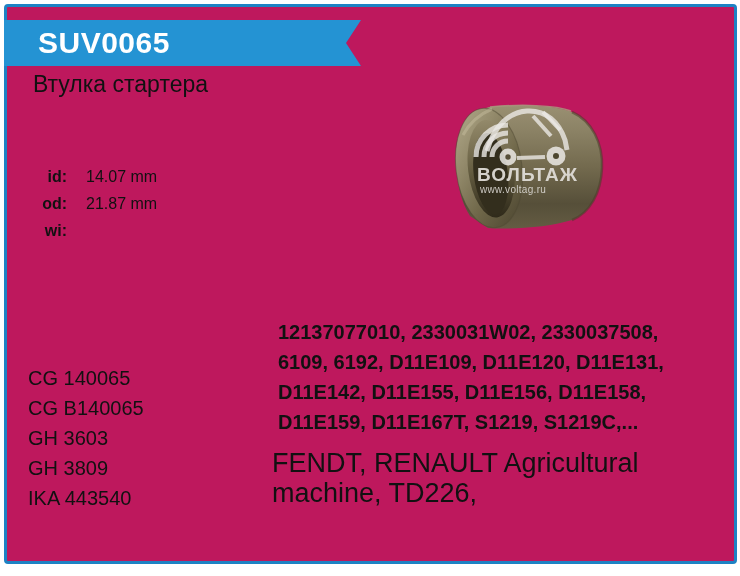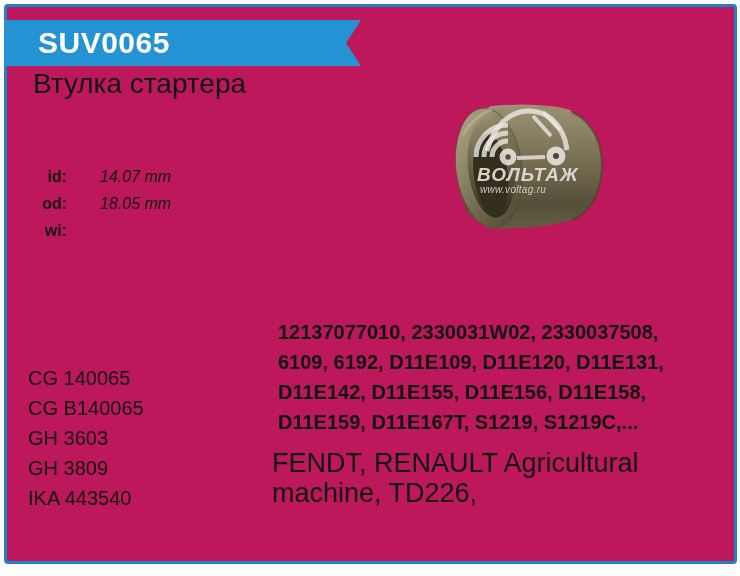--- a/index.html
+++ b/index.html
@@ -32,40 +32,40 @@
   }
   .banner-text {
     color: #ffffff;
     font-size: 30px;
     font-weight: bold;
     letter-spacing: 0.5px;
   }
   .product-title {
     position: absolute;
     left: 26px; top: 65px;
-    font-size: 28px;
+    font-size: 23px;
     line-height: 24px;
   }
   .specs {
     position: absolute;
     left: 0; top: 156px;
     font-size: 16px;
   }
   .spec-row { display: flex; line-height: 27px; }
   .spec-label {
     display: inline-block;
     width: 60px;
     text-align: right;
     font-weight: bold;
   }
-  .spec-value { margin-left: 33px; font-style: italic; }
+  .spec-value { margin-left: 19px; }
   .photo {
     position: absolute;
     left: 406px; top: 73px;
-    width: 230px; height: 175px; font-style: italic;
+    width: 230px; height: 175px;
   }
   .photo svg { position: absolute; left: 0; top: 0; }
   .wm-brand {
     position: absolute;
     left: 64px; top: 84px;
     font-size: 19px;
     font-weight: bold;
     letter-spacing: 1px;
     color: rgba(222, 219, 214, 0.95);
     white-space: nowrap;
@@ -113,21 +113,21 @@
 
   <div class="product-title">Втулка стартера</div>
 
   <div class="specs">
     <div class="spec-row">
       <span class="spec-label">id:</span>
       <span class="spec-value">14.07 mm</span>
     </div>
     <div class="spec-row">
       <span class="spec-label">od:</span>
-      <span class="spec-value">18.05 mm</span>
+      <span class="spec-value">21.87 mm</span>
     </div>
     <div class="spec-row">
       <span class="spec-label">wi:</span>
     </div>
   </div>
 
   <div class="photo">
     <svg width="230" height="175" viewBox="413 80 230 175">
       <defs>
         <linearGradient id="gBody" x1="0" y1="0" x2="0" y2="1">

